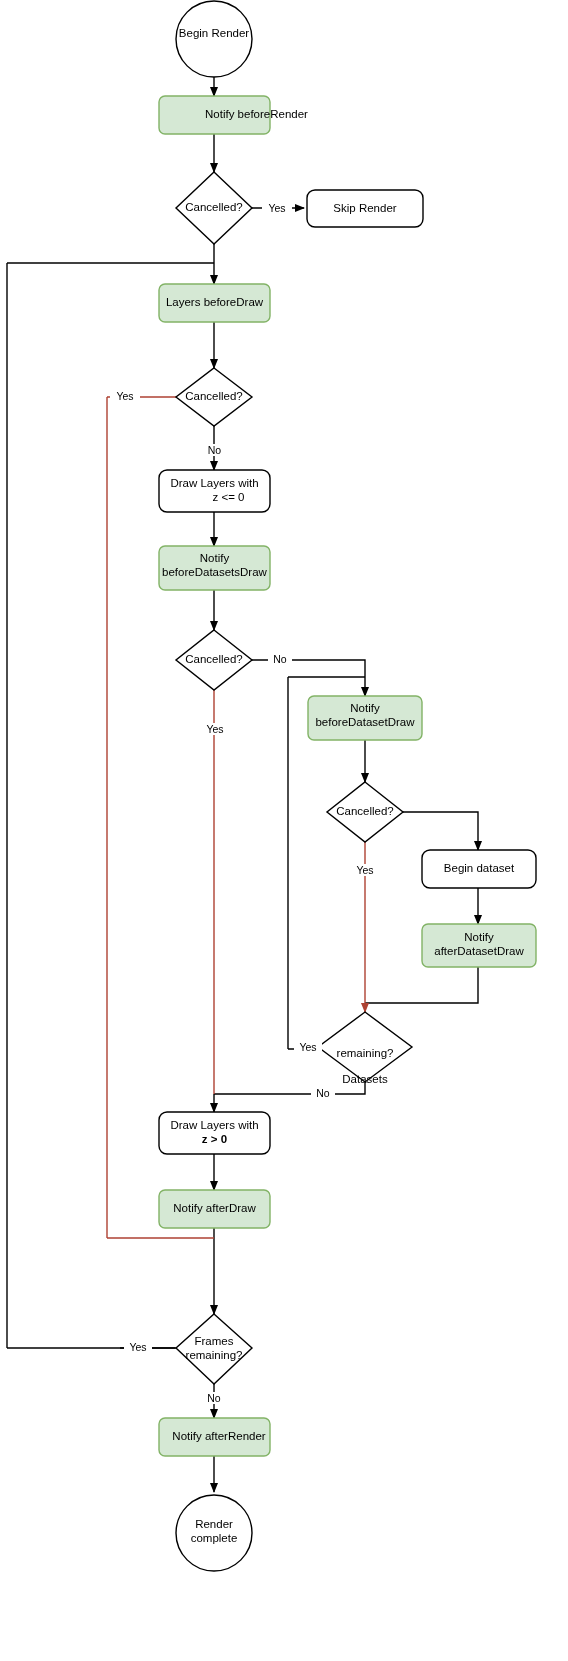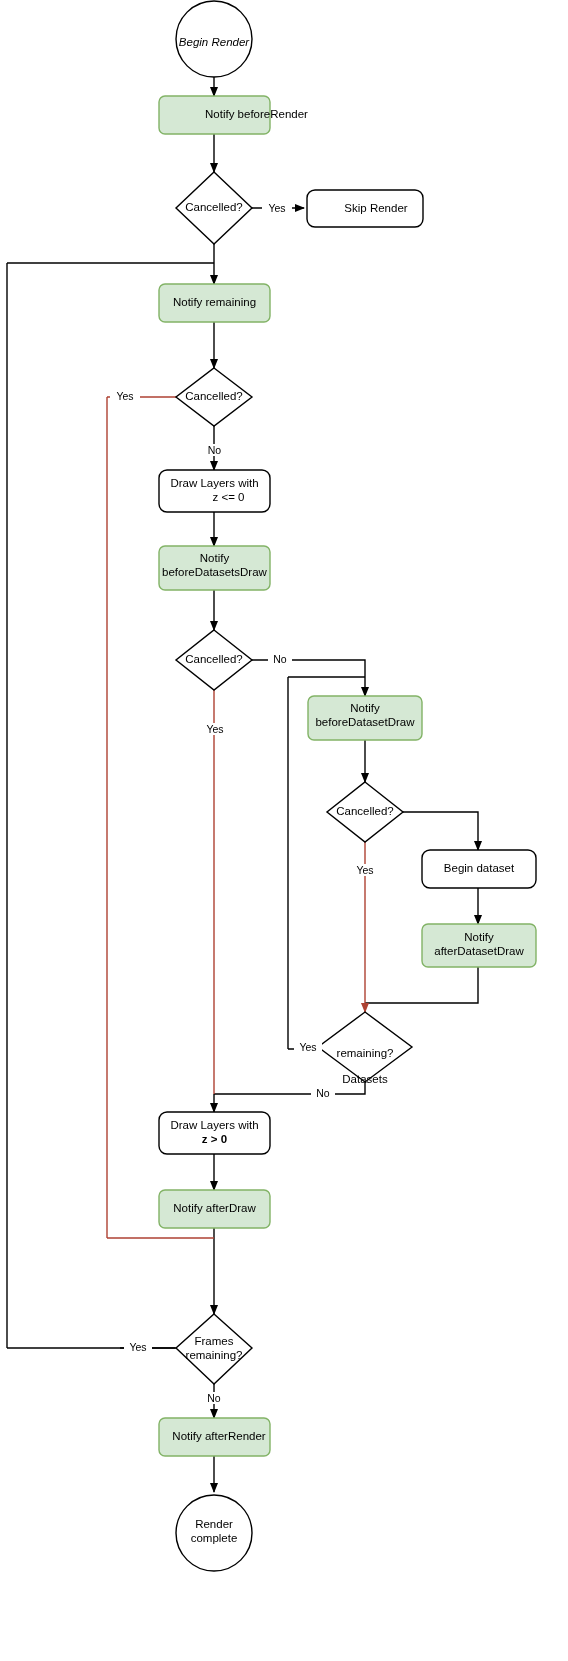--- a/index.html
+++ b/index.html
@@ -121,29 +121,29 @@
       <rect x="159" y="1190" width="111" height="38" rx="6" ry="6" fill="#d5e8d4" stroke="#82b366" stroke-width="1.4"></rect>
 
       <path d="M214,1314 L252,1348 L214,1384 L176,1348 Z" fill="#ffffff" stroke="#000000" stroke-width="1.4"></path>
 
       <rect x="159" y="1418" width="111" height="38" rx="6" ry="6" fill="#d5e8d4" stroke="#82b366" stroke-width="1.4"></rect>
 
       <circle cx="214" cy="1533" r="38" fill="#ffffff" stroke="#000000" stroke-width="1.4"></circle>
     </g>
   </svg>
 
-  <div class="lbl" style="left:154px;top:36px;width:120px;font-style:italic;">Begin Render</div>
+  <div class="lbl" style="left:154px;top:27px;width:120px;">Begin Render</div>
 
   <div class="lbl" style="left:159px;top:108px;width:111px;margin-left:42px;">Notify beforeRender</div>
 
   <div class="lbl" style="left:164px;top:201px;width:100px;">Cancelled?</div>
 
-  <div class="lbl" style="left:307px;top:202px;width:116px;padding-left:11px;">Skip Render</div>
+  <div class="lbl" style="left:307px;top:202px;width:116px;">Skip Render</div>
 
-  <div class="lbl" style="left:159px;top:296px;width:111px;">Notify remaining</div>
+  <div class="lbl" style="left:159px;top:296px;width:111px;">Layers beforeDraw</div>
 
   <div class="lbl" style="left:164px;top:390px;width:100px;">Cancelled?</div>
 
   <div class="lbl" style="left:157px;top:477px;width:115px;">Draw Layers with</div>
   <div class="lbl" style="left:171px;top:491px;width:115px;text-align:center;">z &lt;= 0</div>
 
   <div class="lbl" style="left:157px;top:552px;width:115px;">Notify</div>
   <div class="lbl" style="left:153px;top:566px;width:123px;">beforeDatasetsDraw</div>
 
   <div class="lbl" style="left:164px;top:653px;width:100px;">Cancelled?</div>

